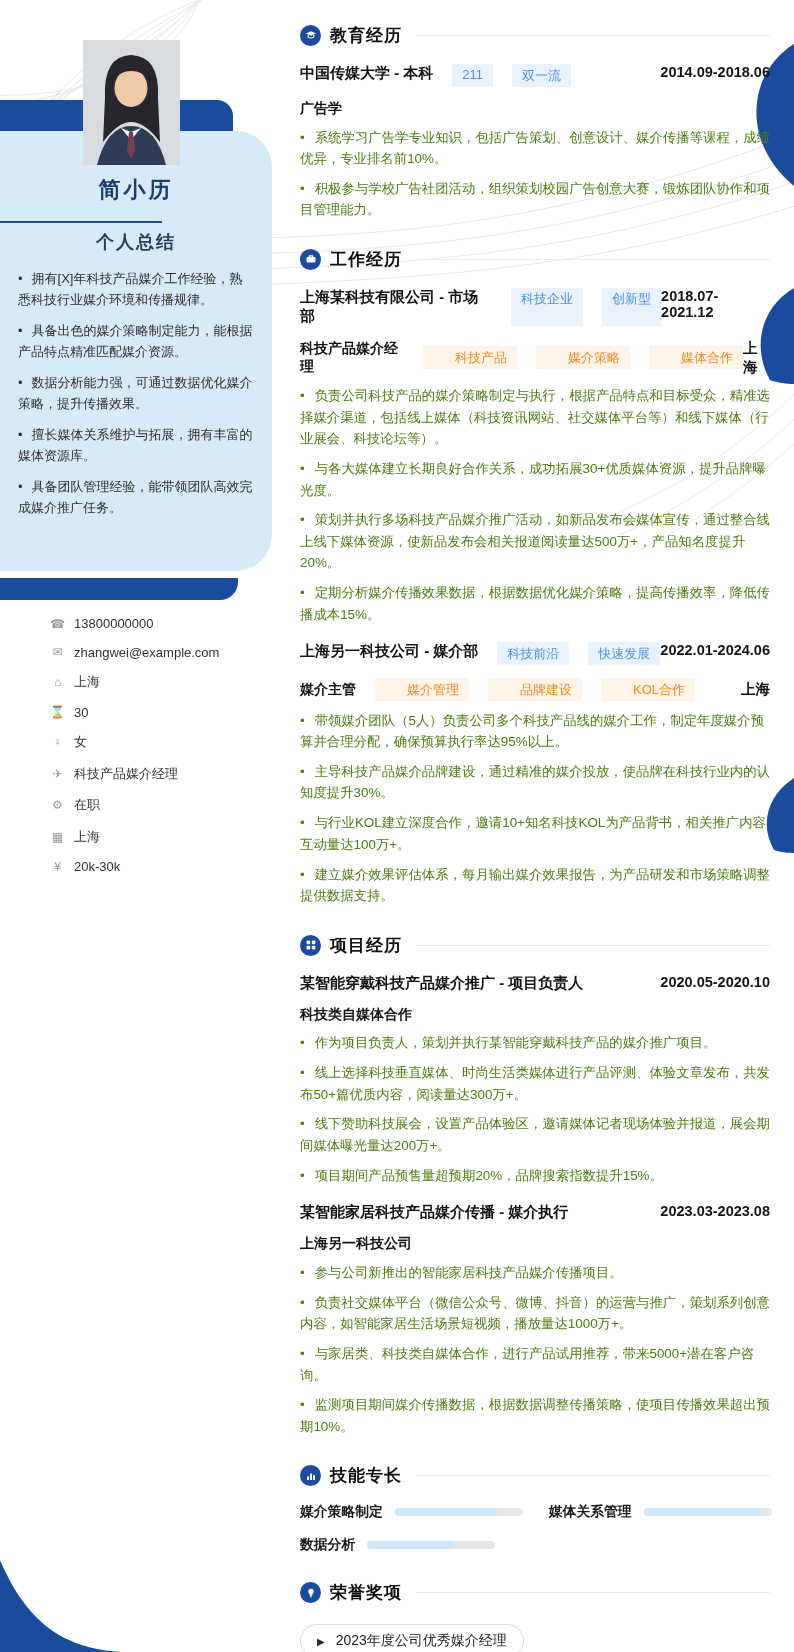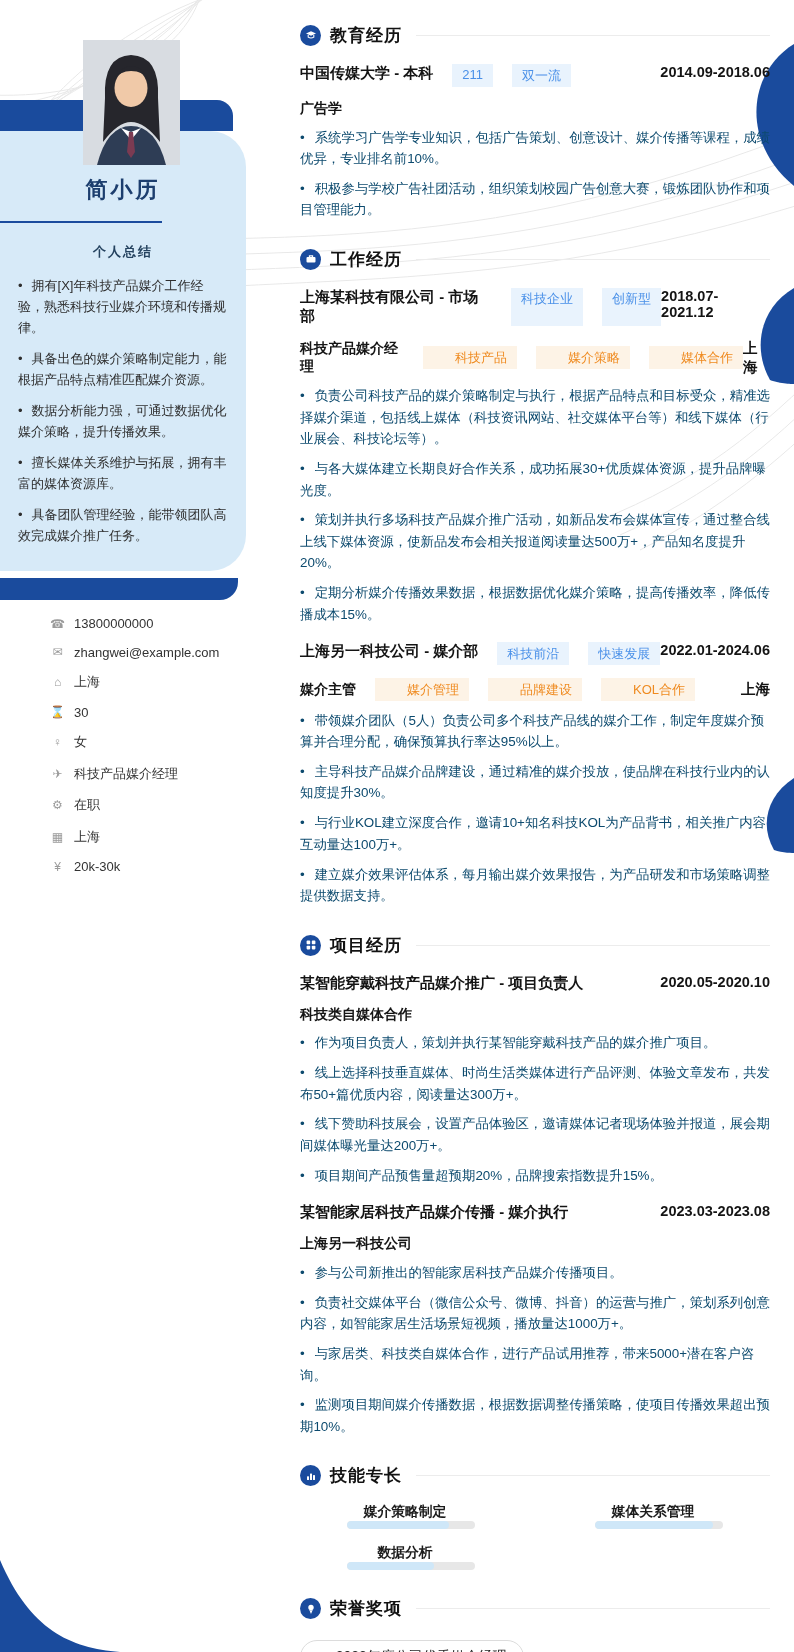--- a/index.html
+++ b/index.html
@@ -5,27 +5,27 @@
   * { margin:0; padding:0; box-sizing:border-box; }
   html,body { background:#ffffff; }
   body { font-family:"Liberation Sans","DejaVu Sans",sans-serif; }
   .page { position:relative; width:794px; height:1652px; background:#fff; overflow:hidden; margin:0 auto; }
 
   
   .deco { position:absolute; pointer-events:none; }
 
   
   .band-top { position:absolute; left:0; top:100px; width:233px; height:31px; background:var(--blue); border-radius:0 16px 0 0; z-index:1; }
-  .panel { position:absolute; left:0; top:131px; width:246px; height:440px; background:var(--panel); border-radius:0 36px 36px 0; z-index:2; }
+  .panel { position:absolute; left:0; top:131px; width:272px; height:440px; background:var(--panel); border-radius:0 36px 36px 0; z-index:2; }
   .band-bottom { position:absolute; left:0; top:578px; width:238px; height:22px; background:var(--blue); border-radius:0 0 18px 0; z-index:1; }
   .photo { position:absolute; left:83px; top:40px; width:97px; height:125px; z-index:3; }
   .panel-inner { padding:44px 18px 0 18px; }
   .side-name { text-align:center; font-size:22px; font-weight:bold; color:#1c3e6e; letter-spacing:3px; }
   .name-divider { height:2px; background:var(--blue); width:162px; margin:16px 0 0 -18px; }
-  .summary-title { text-align:center; font-size:13px; font-weight:bold; color:#24425f; margin-top:20px; letter-spacing:2px; }
+  .summary-title { text-align:center; font-size:18px; font-weight:bold; color:#24425f; margin-top:7px; letter-spacing:2px; }
   .summary-list { margin-top:14px; }
   .summary-item { font-size:13px; color:#2e2e2e; line-height:1.62; margin-top:10px; }
   .summary-item::before { content:"•"; margin-right:9px; }
   .contacts { position:absolute; left:0; top:616px; width:260px; z-index:2; }
   .contact { display:flex; align-items:center; margin:0 0 13.5px 50px; font-size:13px; color:#333; }
   .contact .cicon { width:15px; margin-right:9px; color:#9b9b9b; font-size:12px; text-align:center; flex:none; }
 
   
   .main { position:absolute; left:300px; top:24px; width:470px; z-index:2; }
   .section { margin-bottom:27px; }
@@ -36,25 +36,25 @@
 
   .entry-row { display:flex; margin-top:17px; }
   .entry-name { font-size:15px; font-weight:bold; color:#141414; }
   .tag { font-size:13px; padding:2.5px 10px; border-radius:0; margin-left:19px; white-space:nowrap; }
   .tag.blue { background:var(--tagBlueBg); color:var(--tagBlue); }
   .tag.orange { background:var(--tagOrangeBg); color:var(--tagOrange);padding-left:32px; }
   .entry-right { margin-left:auto; font-weight:bold; font-size:14.5px; color:#141414; }
   .sub-row { display:flex; align-items:center; margin-top:13px; }
   .sub-name { font-size:14px; font-weight:bold; color:#161616; }
   .bullets { margin-top:3px; }
-  .bullet { font-size:13.4px; color:#0c4a6e; line-height:1.6; margin-top:8.5px; }
+  .bullet { font-size:13.4px; color:#4d7c0f; line-height:1.6; margin-top:8.5px; }
   .bullet::before { content:"•"; margin-right:10px; }
 
   .skills { display:grid; grid-template-columns:1fr 1fr; column-gap:26px; row-gap:15px; margin-top:16px; }
-  .skill { display:flex; align-items:center;flex-direction:column; }
+  .skill { display:flex; align-items:center; }
   .skill-label { font-size:13.8px; font-weight:bold; color:#1c1c1c; white-space:nowrap; margin-right:12px; }
   .skill-bar { width:128px; height:8px; background:#e7e7e7; border-radius:4px; overflow:hidden; }
   .skill-fill { height:100%; background:#cfe7f8; border-radius:4px; }
 
   .honor-chip { display:inline-flex; align-items:center; border:1px solid #dcdcdc; border-radius:18px; padding:7px 16px; font-size:14px; color:#1e1e1e; margin-top:14px; background:#fff; }
   .honor-chip .play { font-size:10px; color:#2a2a2a; margin-right:11px; }
 </style>
 </head>
 <body>
 

